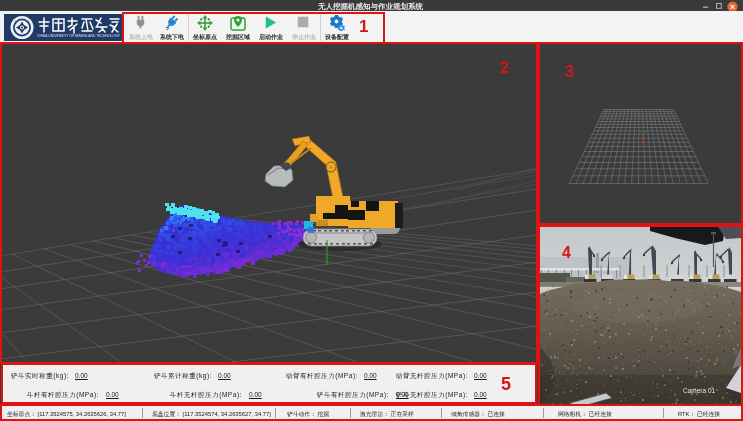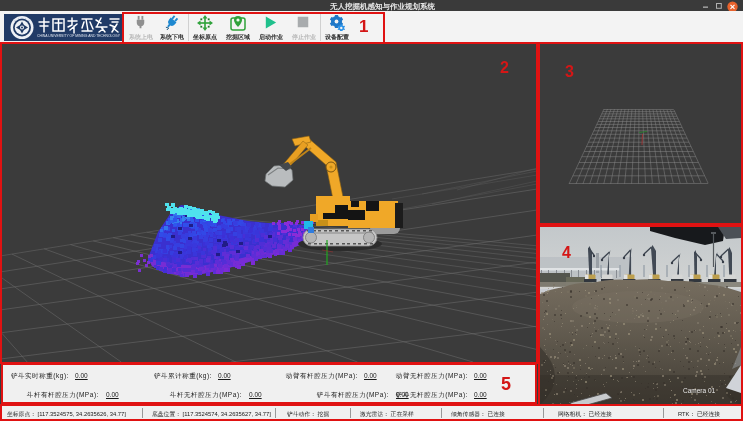--- a/index.html
+++ b/index.html
@@ -2,21 +2,21 @@
 <html><head><meta charset="utf-8"><style>
 html,body{margin:0;padding:0;width:743px;height:421px;overflow:hidden;background:#3b3b3b;font-family:"Liberation Sans",sans-serif;}
 .abs{position:absolute;}
 .panel{position:absolute;border:2px solid #e01212;box-sizing:border-box;}
 .rnum{position:absolute;color:#d41616;font-weight:bold;font-size:16px;font-family:"Liberation Sans",sans-serif;}
 .lbl{position:absolute;font-size:6.5px;color:#1a1a1a;white-space:nowrap;letter-spacing:0.55px;}
 .sb{position:absolute;font-size:5.8px;color:#1a1a1a;white-space:nowrap;}
 .val{text-decoration:underline;letter-spacing:0;}
 </style></head><body>
 <div class="abs" style="left:0;top:0;width:743px;height:11px;background:#3a3a3a"></div>
-<div class="abs" style="left:330px;top:1.5px;font-size:7.5px;color:#e8e8e8;font-weight:bold">无人挖掘机感知与作业规划系统</div>
+<div class="abs" style="left:318px;top:1.5px;font-size:7.5px;color:#e8e8e8;font-weight:bold">无人挖掘机感知与作业规划系统</div>
 <svg class="abs" style="left:694px;top:0" width="49" height="15">
     <rect x="9" y="6.5" width="5" height="1.3" fill="#b0b0b0"></rect>
     <rect x="22.5" y="3.5" width="4.8" height="4.8" fill="none" stroke="#b0b0b0" stroke-width="1"></rect>
     <circle cx="38.5" cy="6.8" r="5.2" fill="#e8622c"></circle>
     <path d="M36.5 4.8 L40.5 8.8 M40.5 4.8 L36.5 8.8" stroke="#fff" stroke-width="1.1"></path>
   </svg>
 <div class="abs" style="left:0;top:11px;width:743px;height:31px;background:#f3f3f3">
     <div style="position:absolute;left:133px;top:4px;width:16px;height:15px"><svg width="15" height="15" viewBox="0 0 16 16">
         <g fill="#909090">
           <rect x="5" y="1" width="2" height="4"></rect>

